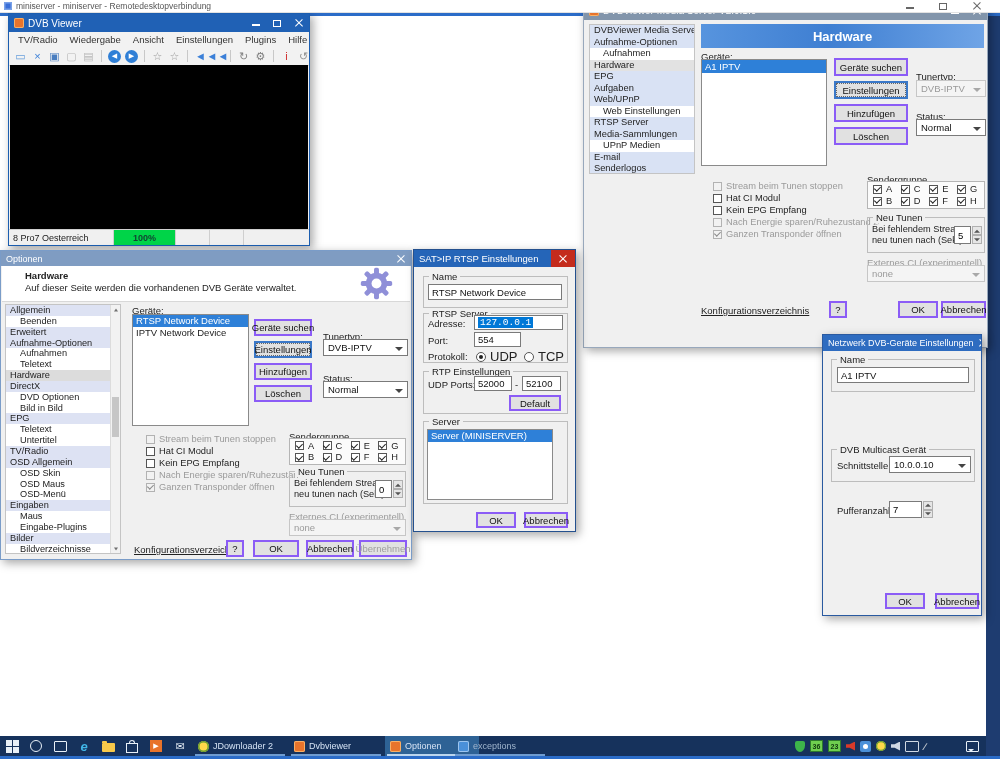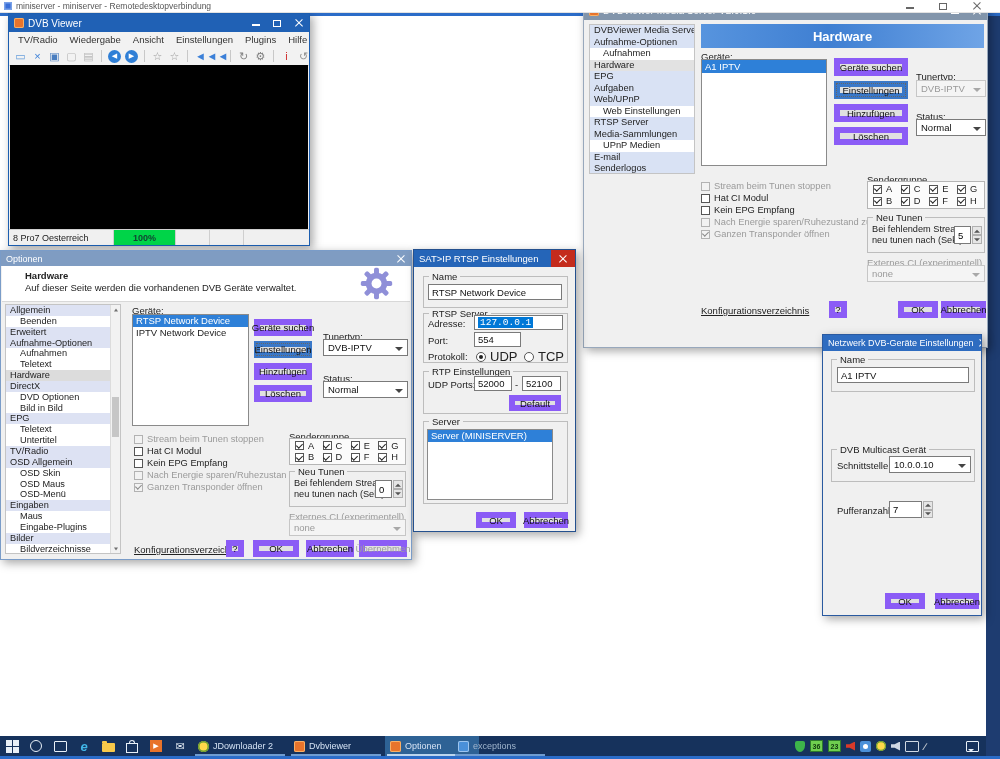--- a/index.html
+++ b/index.html
@@ -26,41 +26,41 @@
   .tb{position:absolute;left:0;top:0;right:0;display:flex;align-items:center;gap:4px;padding:0 5px;box-sizing:border-box;color:#fff;font-size:10px;white-space:nowrap;overflow:hidden;}
   .tb .ctrls{margin-left:auto;display:flex;gap:10px;align-items:center;color:#fff;}
   .app-ic{width:10px;height:10px;border-radius:2px;flex:0 0 auto;}
   .dvb-ic{background:#e8742c;box-shadow:inset 0 0 0 1px #f8b066;}
   .lbl{font-size:9.5px;color:#222;position:absolute;white-space:nowrap;}
   .lbl.dis{color:#9a9a9a;}
   .gb{position:absolute;border:1px solid #bdbdbd;box-sizing:border-box;}
   .gb>.gbl{position:absolute;top:-6px;left:5px;background:#f0f0f0;padding:0 3px;font-size:9.5px;color:#222;white-space:nowrap;}
   .input{position:absolute;background:#fff;border:1px solid #7a7a7a;font-size:9.5px;color:#111;display:flex;align-items:center;padding:0 3px;box-sizing:border-box;white-space:nowrap;overflow:hidden;}
   .sel-val{background:#0078d7;color:#fff;padding:0 2px;font-family:Liberation Mono, monospace;}
-  .btn{position:absolute;background:#e1e1e1;border:6px solid #8b5cf6;font-size:9.5px;color:#111;display:flex;align-items:center;justify-content:center;box-sizing:border-box;white-space:nowrap;}
+  .btn{position:absolute;background:#e1e1e1;border:2px solid #8b5cf6;font-size:9.5px;color:#111;display:flex;align-items:center;justify-content:center;box-sizing:border-box;white-space:nowrap;}
   .btn.def{border-color:#3a78c8;outline:1px dotted #666;outline-offset:-3px;}
   .btn.dis{color:#9e9e9e;}
   .combo{position:absolute;background:#fff;border:1px solid #7a7a7a;font-size:9.5px;color:#111;display:flex;align-items:center;padding:0 16px 0 4px;box-sizing:border-box;white-space:nowrap;overflow:hidden;}
   .combo::after{content:"";position:absolute;right:4px;top:50%;margin-top:-1px;border:4px solid transparent;border-top-color:#444;}
   .combo.dis{background:#f4f4f4;color:#9a9a9a;border-color:#c6c6c6;}
   .combo.dis::after{border-top-color:#a8a8a8;}
   .lb{position:absolute;background:#fff;border:1px solid #8a8a8a;box-sizing:border-box;overflow:hidden;}
   .lb .row{height:12px;line-height:12px;font-size:9.5px;padding:0 3px;color:#222;white-space:nowrap;}
   .lb .row.sel{background:#2e80d8;color:#fff;}
   .link{position:absolute;font-size:9.5px;color:#222;text-decoration:underline;white-space:nowrap;}
   .cb{display:flex;align-items:center;gap:4px;font-size:9.3px;color:#222;white-space:nowrap;}
   .cb .box{width:9px;height:9px;border:1px solid #555;background:#fff;flex:0 0 auto;display:flex;align-items:center;justify-content:center;box-sizing:border-box;}
   .cb.checked .box::before{content:"";width:5px;height:2.5px;border-left:1.5px solid #222;border-bottom:1.5px solid #222;transform:rotate(-45deg) translate(0,-1px);}
   .cb.dis{color:#9a9a9a;}
   .cb.dis .box{border-color:#b2b2b2;background:#f2f2f2;}
   .cb.dis.checked .box::before{border-color:#8a8a8a;}
   .radio{display:flex;align-items:center;gap:4px;font-size:13px;color:#222;position:absolute;}
   .radio .dot{width:10px;height:10px;border:1px solid #555;border-radius:50%;background:#fff;display:flex;align-items:center;justify-content:center;box-sizing:border-box;}
   .radio.checked .dot::before{content:"";width:4px;height:4px;border-radius:50%;background:#222;}
-  .cbcol{position:absolute;display:flex;flex-direction:column;overflow:hidden;}
+  .cbcol{position:absolute;display:flex;flex-direction:column;overflow:hidden;margin-left:12px;}
   .cbcol .cb{height:12px;flex:0 0 auto;}
   .sgrid{position:absolute;display:grid;grid-template-rows:repeat(2,1fr);grid-auto-flow:column;column-gap:7px;border:1px solid #b5b5b5;background:#fbfbfb;padding:1px 5px;box-sizing:border-box;}
   .spin{position:absolute;display:flex;box-sizing:border-box;}
   .spin .sval{flex:1;background:#fff;border:1px solid #7a7a7a;font-size:9.5px;display:flex;align-items:center;padding:0 3px;box-sizing:border-box;}
   .spin .sarr{width:11px;display:flex;flex-direction:column;}
   .spin .sarr i{flex:1;border:1px solid #b0b0b0;background:#e6e6e6;position:relative;margin-left:1px;}
   .spin .sarr i::before{content:"";position:absolute;left:50%;top:50%;border:3px solid transparent;}
   .spin .sarr i.up::before{transform:translate(-50%,-70%);border-bottom:3.5px solid #555;}
   .spin .sarr i.dn::before{transform:translate(-50%,-30%);border-top:3.5px solid #555;}
 

